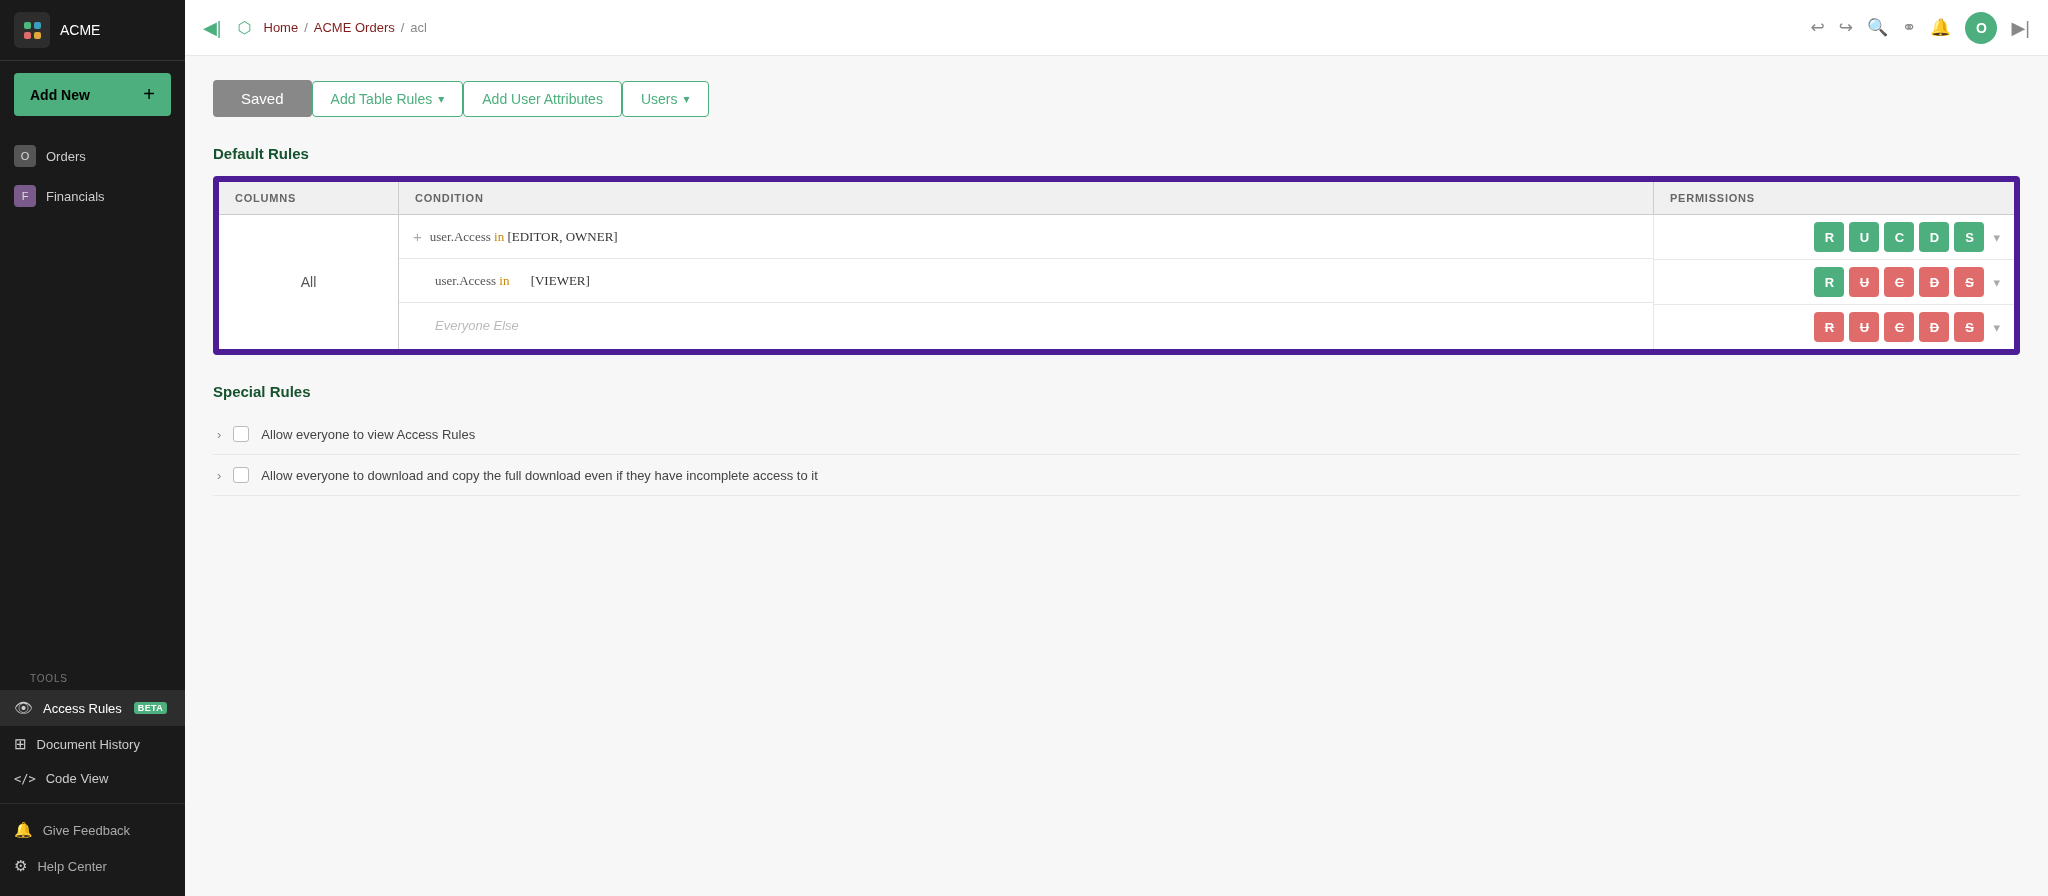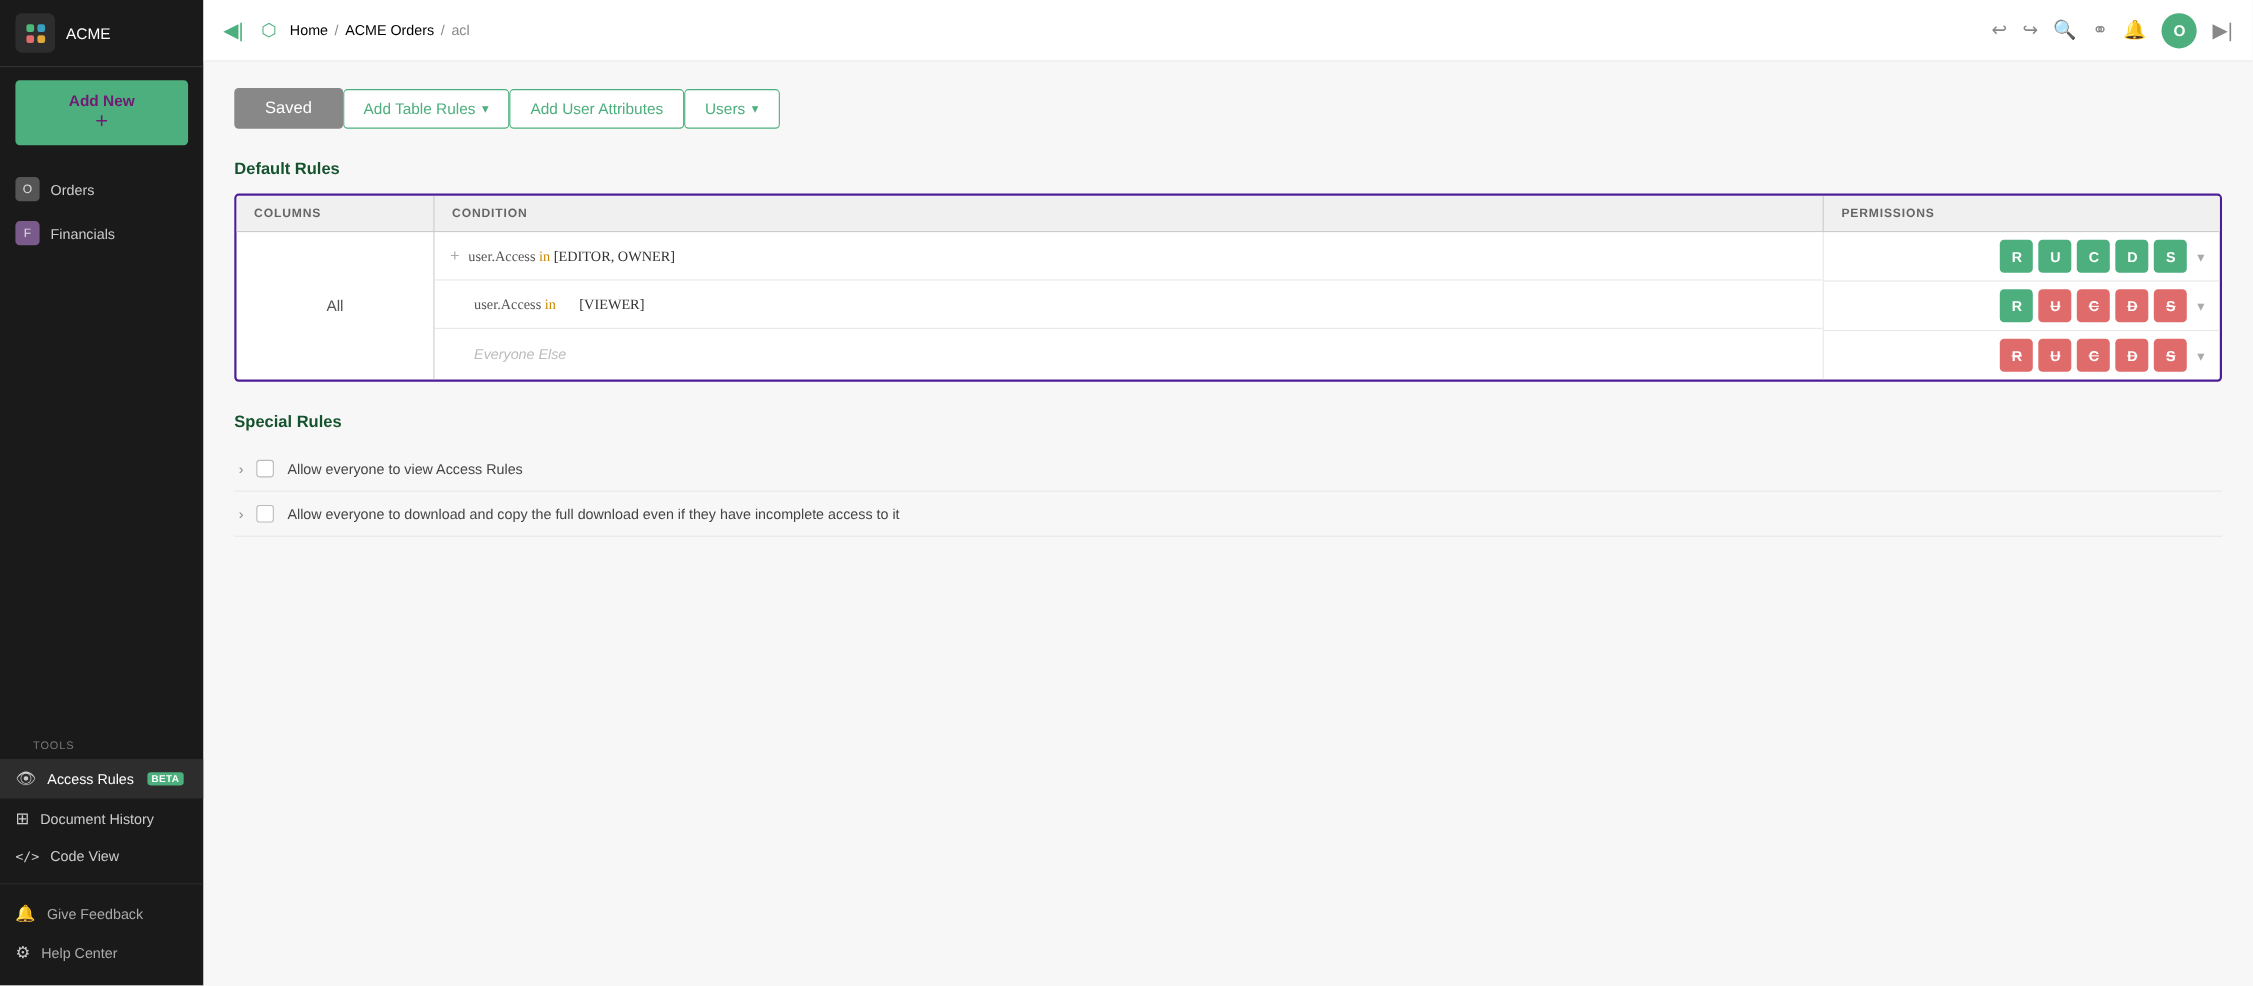--- a/index.html
+++ b/index.html
@@ -41,31 +41,30 @@
     }
     .logo-dot:nth-child(1) { background: #4db87a; }
     .logo-dot:nth-child(2) { background: #3a9fbd; }
     .logo-dot:nth-child(3) { background: #e06b6b; }
     .logo-dot:nth-child(4) { background: #e0a83a; }
     .sidebar-title { font-size: 14px; font-weight: 500; color: #fff; }
 
     .add-new-btn {
       margin: 12px 14px;
       background: #4caf7d;
-      color: #701a75;
+      color: #000000;
       border: none;
       border-radius: 4px;
       padding: 10px 16px;
       font-size: 14px;
       font-weight: 600;
       cursor: pointer;
       display: flex;
       align-items: center;
       justify-content: space-between;
-      flex-direction: column;
     }
     .add-new-plus { font-size: 20px; font-weight: 300; }
 
     .sidebar-nav { padding: 8px 0; flex: 1; }
     .nav-item {
       display: flex; align-items: center; gap: 10px;
       padding: 9px 14px;
       color: #ccc;
       font-size: 13px;
       cursor: pointer;
@@ -128,21 +127,21 @@
       border-bottom: 1px solid #e8e8e8;
       display: flex;
       align-items: center;
       padding: 0 18px;
       height: 56px;
       gap: 12px;
     }
     .topbar-collapse-btn { color: #4caf7d; font-size: 18px; cursor: pointer; margin-right: 4px; }
     .breadcrumb { display: flex; align-items: center; gap: 6px; font-size: 13px; color: #555; flex: 1; }
     .breadcrumb-icon { color: #4caf7d; font-size: 16px; }
-    .breadcrumb a { color: #000000; text-decoration: none; }
+    .breadcrumb a { color: #7f1d1d; text-decoration: none; }
     .breadcrumb span { color: #888; }
     .topbar-actions { display: flex; align-items: center; gap: 14px; margin-left: auto; }
     .topbar-icon { font-size: 17px; color: #888; cursor: pointer; }
     .user-avatar {
       width: 32px; height: 32px;
       border-radius: 50%;
       background: #4caf7d;
       color: #fff;
       display: flex; align-items: center; justify-content: center;
       font-size: 14px; font-weight: 700;
@@ -192,21 +191,21 @@
     .section-title {
       font-size: 15px;
       font-weight: 600;
       color: #14532d;
       margin-bottom: 14px;
     }
 
     
     .rules-table {
       width: 100%;
-      border: 2px solid #4c1d95;
+      border: 6px solid #4c1d95;
       border-radius: 4px;
       background: #fff;
       overflow: hidden;
       margin-bottom: 28px;
     }
     .rules-table-header {
       display: grid;
       grid-template-columns: 180px 1fr 360px;
       background: #f0f0f0;
       border-bottom: 1px solid #ccc;

